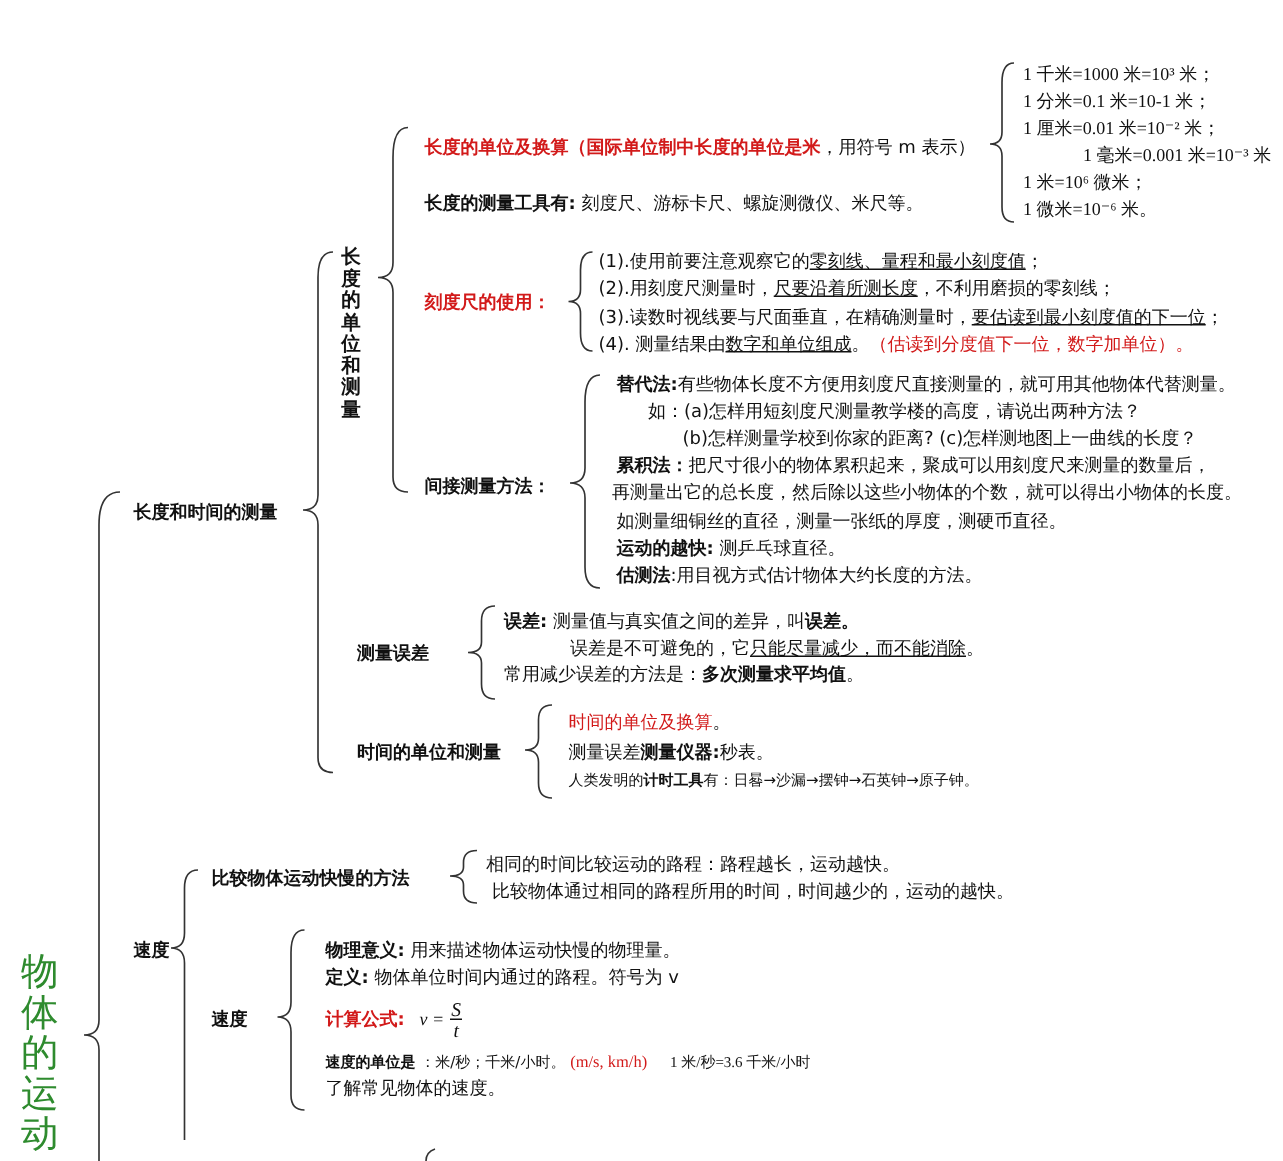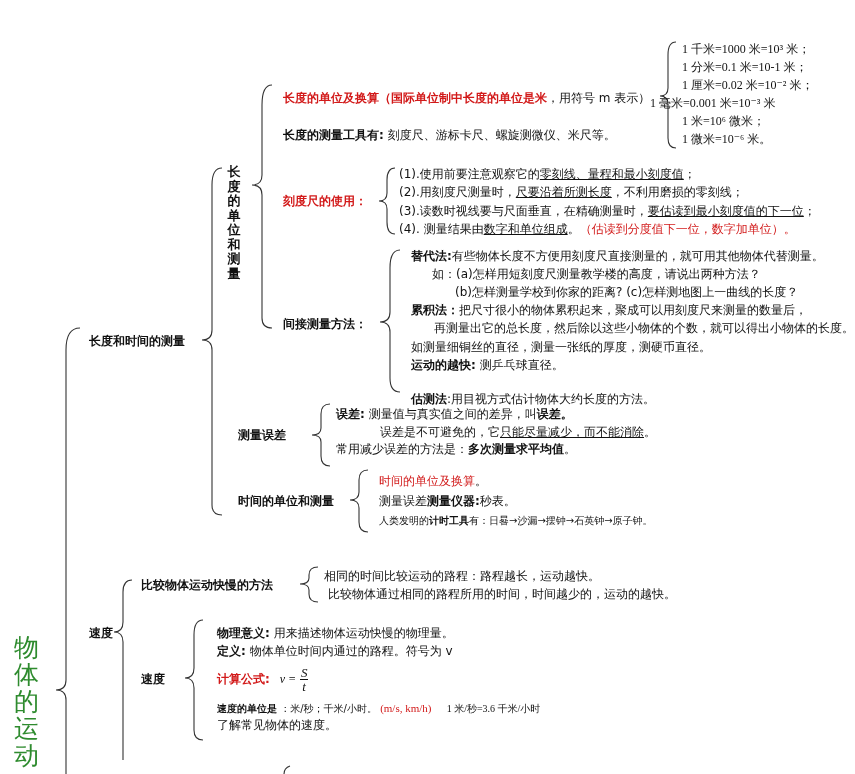--- a/index.html
+++ b/index.html
@@ -66,22 +66,22 @@
   <div>测</div>
   <div>量</div>
 </div>
 
 <div class="t" style="left:283px;top:91px;">
   <span class="b red">长度的单位及换算（国际单位制中长度的单位是米</span><span>，用符号 m 表示）</span>
 </div>
 <div>
   <div class="t serif" style="left:682px;top:42px;">1 千米=1000 米=10³ 米；</div>
   <div class="t serif" style="left:682px;top:60px;">1 分米=0.1 米=10-1 米；</div>
-  <div class="t serif" style="left:682px;top:78px;">1 厘米=0.02 米=10⁻² 米；</div>
-  <div class="t serif" style="left:650px;top:96px;">1 毫米=0.001 米=10⁻³ 米</div>
+  <div class="t serif" style="left:682px;top:78px;">1 厘米=0.01 米=10⁻² 米；</div>
+  <div class="t serif" style="left:722px;top:96px;">1 毫米=0.001 米=10⁻³ 米</div>
   <div class="t serif" style="left:682px;top:114px;">1 米=10⁶ 微米；</div>
   <div class="t serif" style="left:682px;top:132px;">1 微米=10⁻⁶ 米。</div>
 </div>
 
 <div class="t" style="left:283px;top:128px;">
   <span class="b">长度的测量工具有:</span>
   <span>刻度尺、游标卡尺、螺旋测微仪、米尺等。</span>
 </div>
 
 <div class="t b red" style="left:283px;top:194px;">刻度尺的使用：</div>
@@ -102,27 +102,27 @@
 <div class="t" style="left:411px;top:249px;">
   <span class="b">替代法:</span><span>有些物体长度不方便用刻度尺直接测量的，就可用其他物体代替测量。</span>
 </div>
 <div class="t" style="left:432px;top:267px;">
   <span>如：</span><span>(a)怎样用短刻度尺测量教学楼的高度，请说出两种方法？</span>
 </div>
 <div class="t" style="left:455px;top:285px;">(b)怎样测量学校到你家的距离? (c)怎样测地图上一曲线的长度？</div>
 <div class="t" style="left:411px;top:303px;">
   <span class="b">累积法：</span><span>把尺寸很小的物体累积起来，聚成可以用刻度尺来测量的数量后，</span>
 </div>
-<div class="t" style="left:434px;top:321px;">再测量出它的总长度，然后除以这些小物体的个数，就可以得出小物体的长度。</div>
+<div class="t" style="left:408px;top:321px;">再测量出它的总长度，然后除以这些小物体的个数，就可以得出小物体的长度。</div>
 <div class="t" style="left:411px;top:340px;">如测量细铜丝的直径，测量一张纸的厚度，测硬币直径。</div>
 <div class="t" style="left:411px;top:358px;">
   <span class="b">运动的越快:</span>
   <span>测乒乓球直径。</span>
 </div>
-<div class="t" style="left:411px;top:376px;margin-top:16px;">
+<div class="t" style="left:411px;top:376px;">
   <span class="b">估测法</span><span>:用目视方式估计物体大约长度的方法。</span>
 </div>
 
 <div class="t b" style="left:238px;top:428px;">测量误差</div>
 <div class="t" style="left:336px;top:407px;">
   <span class="b">误差:</span>
   <span>测量值与真实值之间的差异，叫</span><span class="b">误差。</span>
 </div>
 <div class="t" style="left:336px;top:425px;margin-left:44px;">
   <span>误差是不可避免的，它</span><span class="u">只能尽量减少，而不能消除</span><span>。</span>

